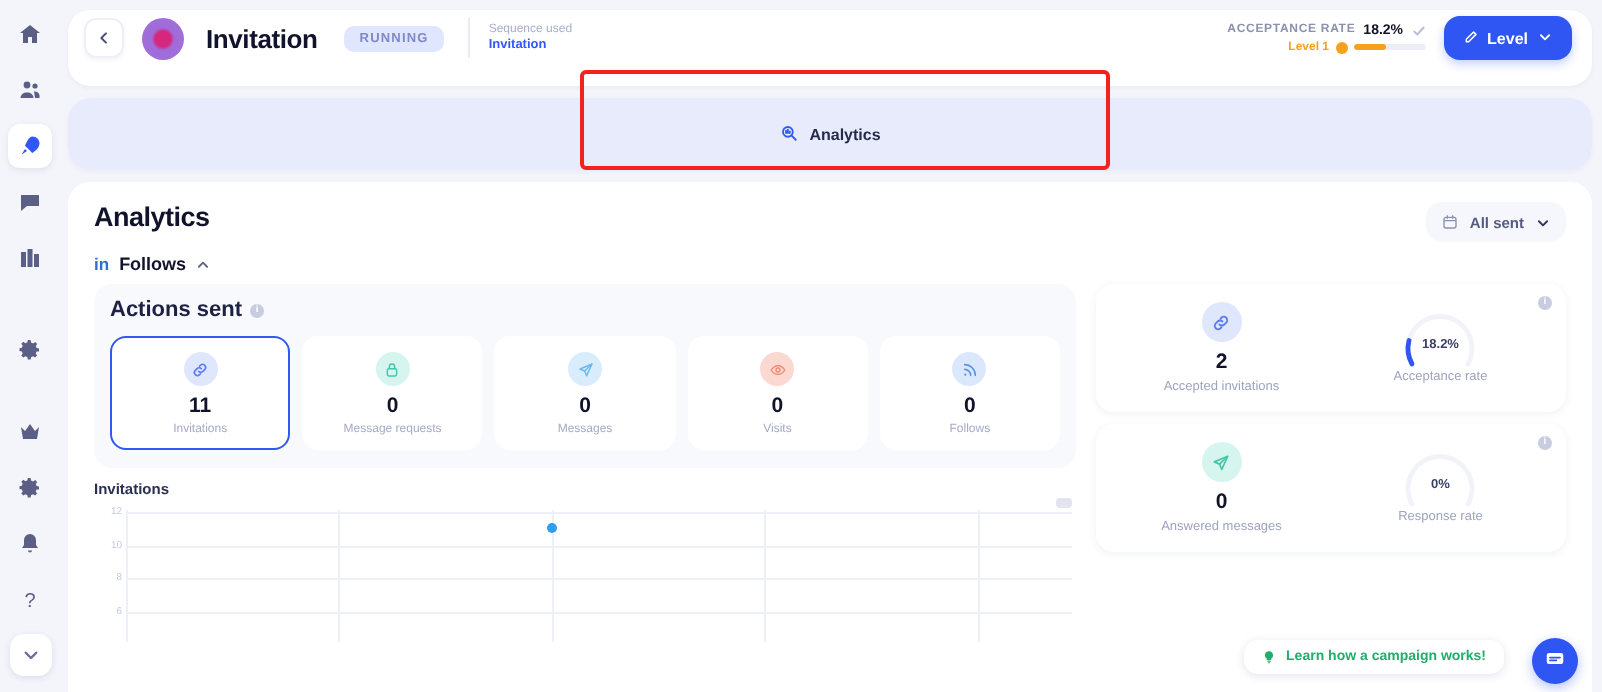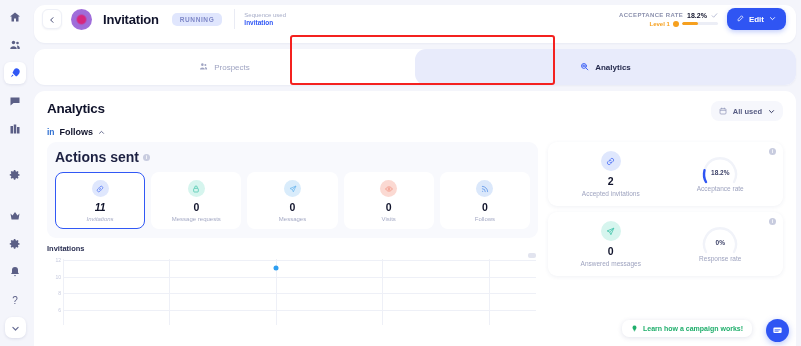--- a/index.html
+++ b/index.html
@@ -136,31 +136,31 @@
 
   
   .body-cols { display: flex; gap: 10px; margin-top: 5px; }
   .col-left { flex: 1 1 auto; min-width: 0; }
   .col-right { width: 235px; flex: 0 0 235px; display: flex; flex-direction: column; gap: 6px; }
 
   .actions-card {
     background: #f8f9fd; border-radius: 9px; padding: 7px 8px 9px 8px;
   }
   .actions-head { display: flex; align-items: center; gap: 4px; }
-  .actions-title { font-size: 14px; font-weight: bold; color: #1d2142; }
+  .actions-title { font-size: 11px; font-weight: bold; color: #1d2142; }
   .info-dot {
     width: 7px; height: 7px; border-radius: 50%; background: #c8ccdf;
     color: #fff; font-size: 5px; line-height: 7px; text-align: center; font-weight: bold; cursor: pointer;
   }
   .tiles { display: flex; gap: 6px; margin-top: 7px; }
   .tile {
     flex: 1 1 0; background: #fff; border-radius: 8px; border: 1px solid transparent;
     padding: 7px 2px 6px 2px; text-align: center; cursor: pointer;
   }
-  .tile.selected { border-color: #3158f5; font-style: italic; }
+  .tile.selected { border-color: #3158f5; }
   .tile-ic {
     width: 17px; height: 17px; border-radius: 50%;
     margin: 0 auto 4px auto; display: flex; align-items: center; justify-content: center;
   }
   .tile-ic svg { width: 8px; height: 8px; }
   .tile-val { font-size: 10.5px; font-weight: bold; color: #10132b; }
   .tile-lbl { font-size: 6px; color: #a5aac5; margin-top: 3px; }
 
   
   .kpi-card {
@@ -347,42 +347,31 @@
                 <i style="width: 45%;"></i>
               </span>
           </div>
         </div>
         <div class="edit-btn">
           <span>
             <svg viewBox="0 0 24 24" fill="none" stroke="currentColor" stroke-width="2.6" stroke-linecap="round" stroke-linejoin="round">
                 <path d="M16.5 3.5l4 4L8 20H4v-4z"></path>
               </svg>
           </span>
-          <span>Edit</span>
+          <span>Level</span>
           <span>
             <svg viewBox="0 0 24 24" fill="none" stroke="currentColor" stroke-width="3.2" stroke-linecap="round" stroke-linejoin="round">
                 <path d="M5 9l7 7 7-7"></path>
               </svg>
           </span>
         </div>
       </div>
     </div>
 
     <div class="tabs">
-      <div class="tab">
-        <span>
-          <svg viewBox="0 0 24 24" fill="currentColor">
-              <circle cx="9" cy="7" r="3.4"></circle>
-              <circle cx="17" cy="8" r="2.6"></circle>
-              <path d="M2.5 20c0-3.6 3-5.6 6.5-5.6S15.5 16.4 15.5 20z"></path>
-              <path d="M16 13.2c3 .2 5.5 1.9 5.5 4.6V20H17z"></path>
-            </svg>
-        </span>
-        <span>Prospects</span>
-      </div>
       <div class="tab active">
         <span>
           <svg viewBox="0 0 24 24" fill="none" stroke="currentColor" stroke-width="2.4" stroke-linecap="round">
               <circle cx="10.5" cy="10.5" r="6.5"></circle>
               <path d="M15.5 15.5L21 21"></path>
               <path d="M8 12V9M10.5 12V7.5M13 12v-2"></path>
             </svg>
         </span>
         <span>Analytics</span>
       </div>
@@ -392,21 +381,21 @@
     <div class="panel">
       <div class="panel-head">
         <div class="page-title">Analytics</div>
         <div class="alltime">
           <span class="cal">
             <svg viewBox="0 0 24 24" fill="none" stroke="currentColor" stroke-width="2">
                 <rect x="3" y="5" width="18" height="16" rx="3"></rect>
                 <path d="M8 2v5M16 2v5M3 10h18"></path>
               </svg>
           </span>
-          <span>All used</span>
+          <span>All sent</span>
           <span class="cv">
             <svg viewBox="0 0 24 24" fill="none" stroke="currentColor" stroke-width="3.4" stroke-linecap="round" stroke-linejoin="round">
                 <path d="M5 9l7 7 7-7"></path>
               </svg>
           </span>
         </div>
       </div>
 
       <div class="provider">
         <span class="in-logo">in</span>

